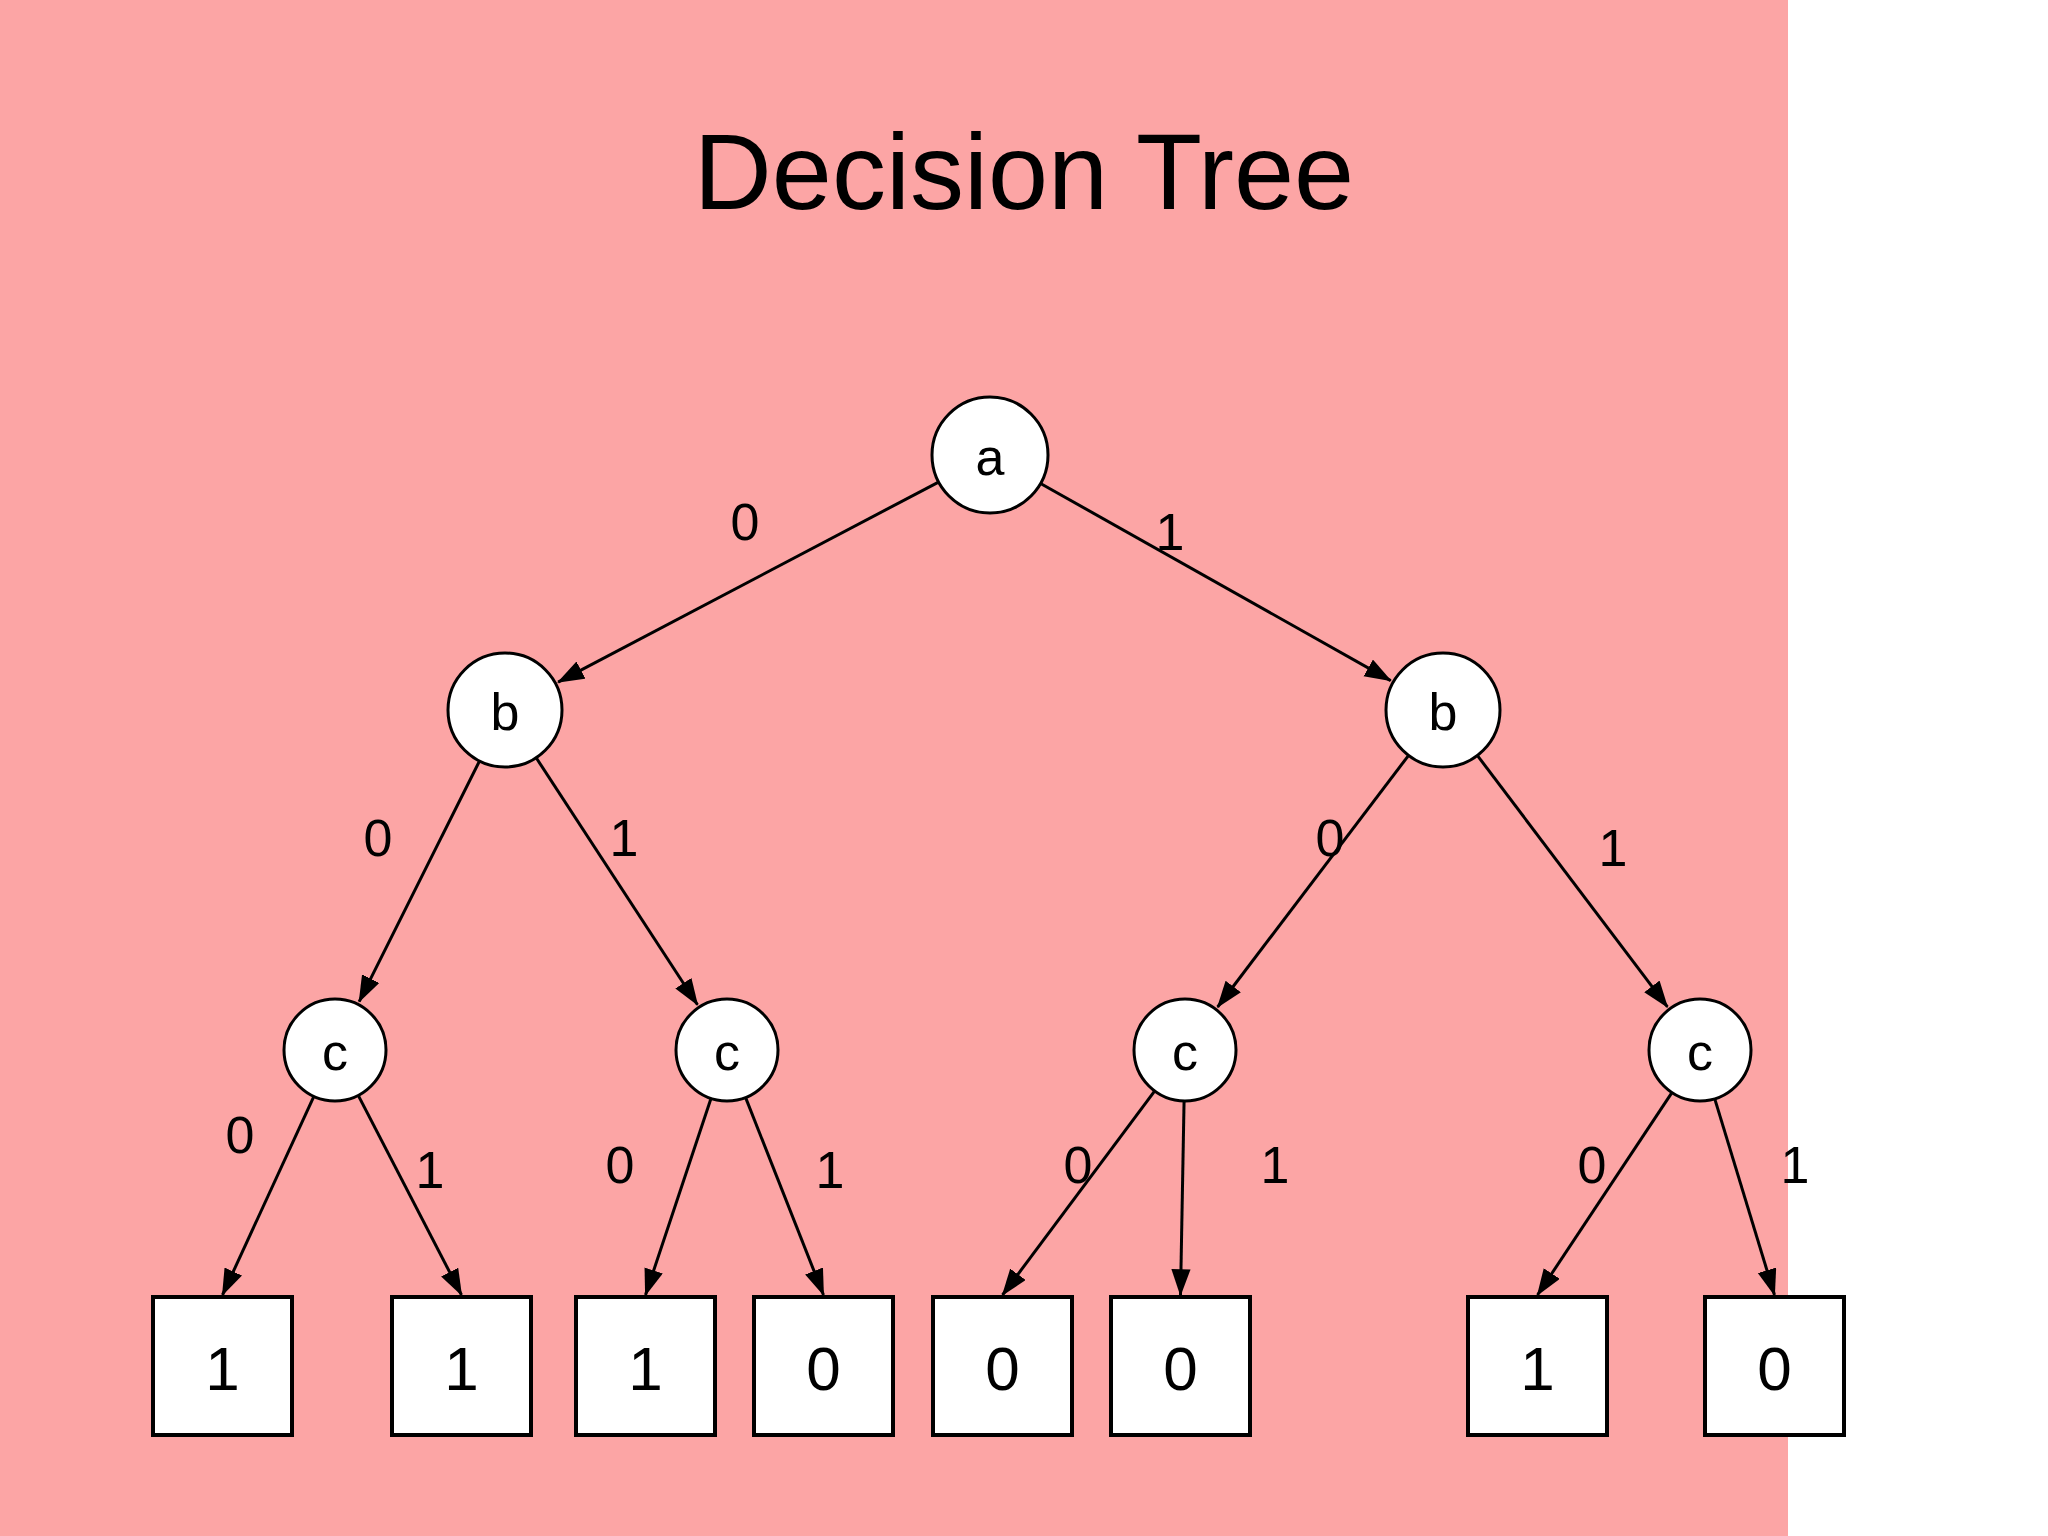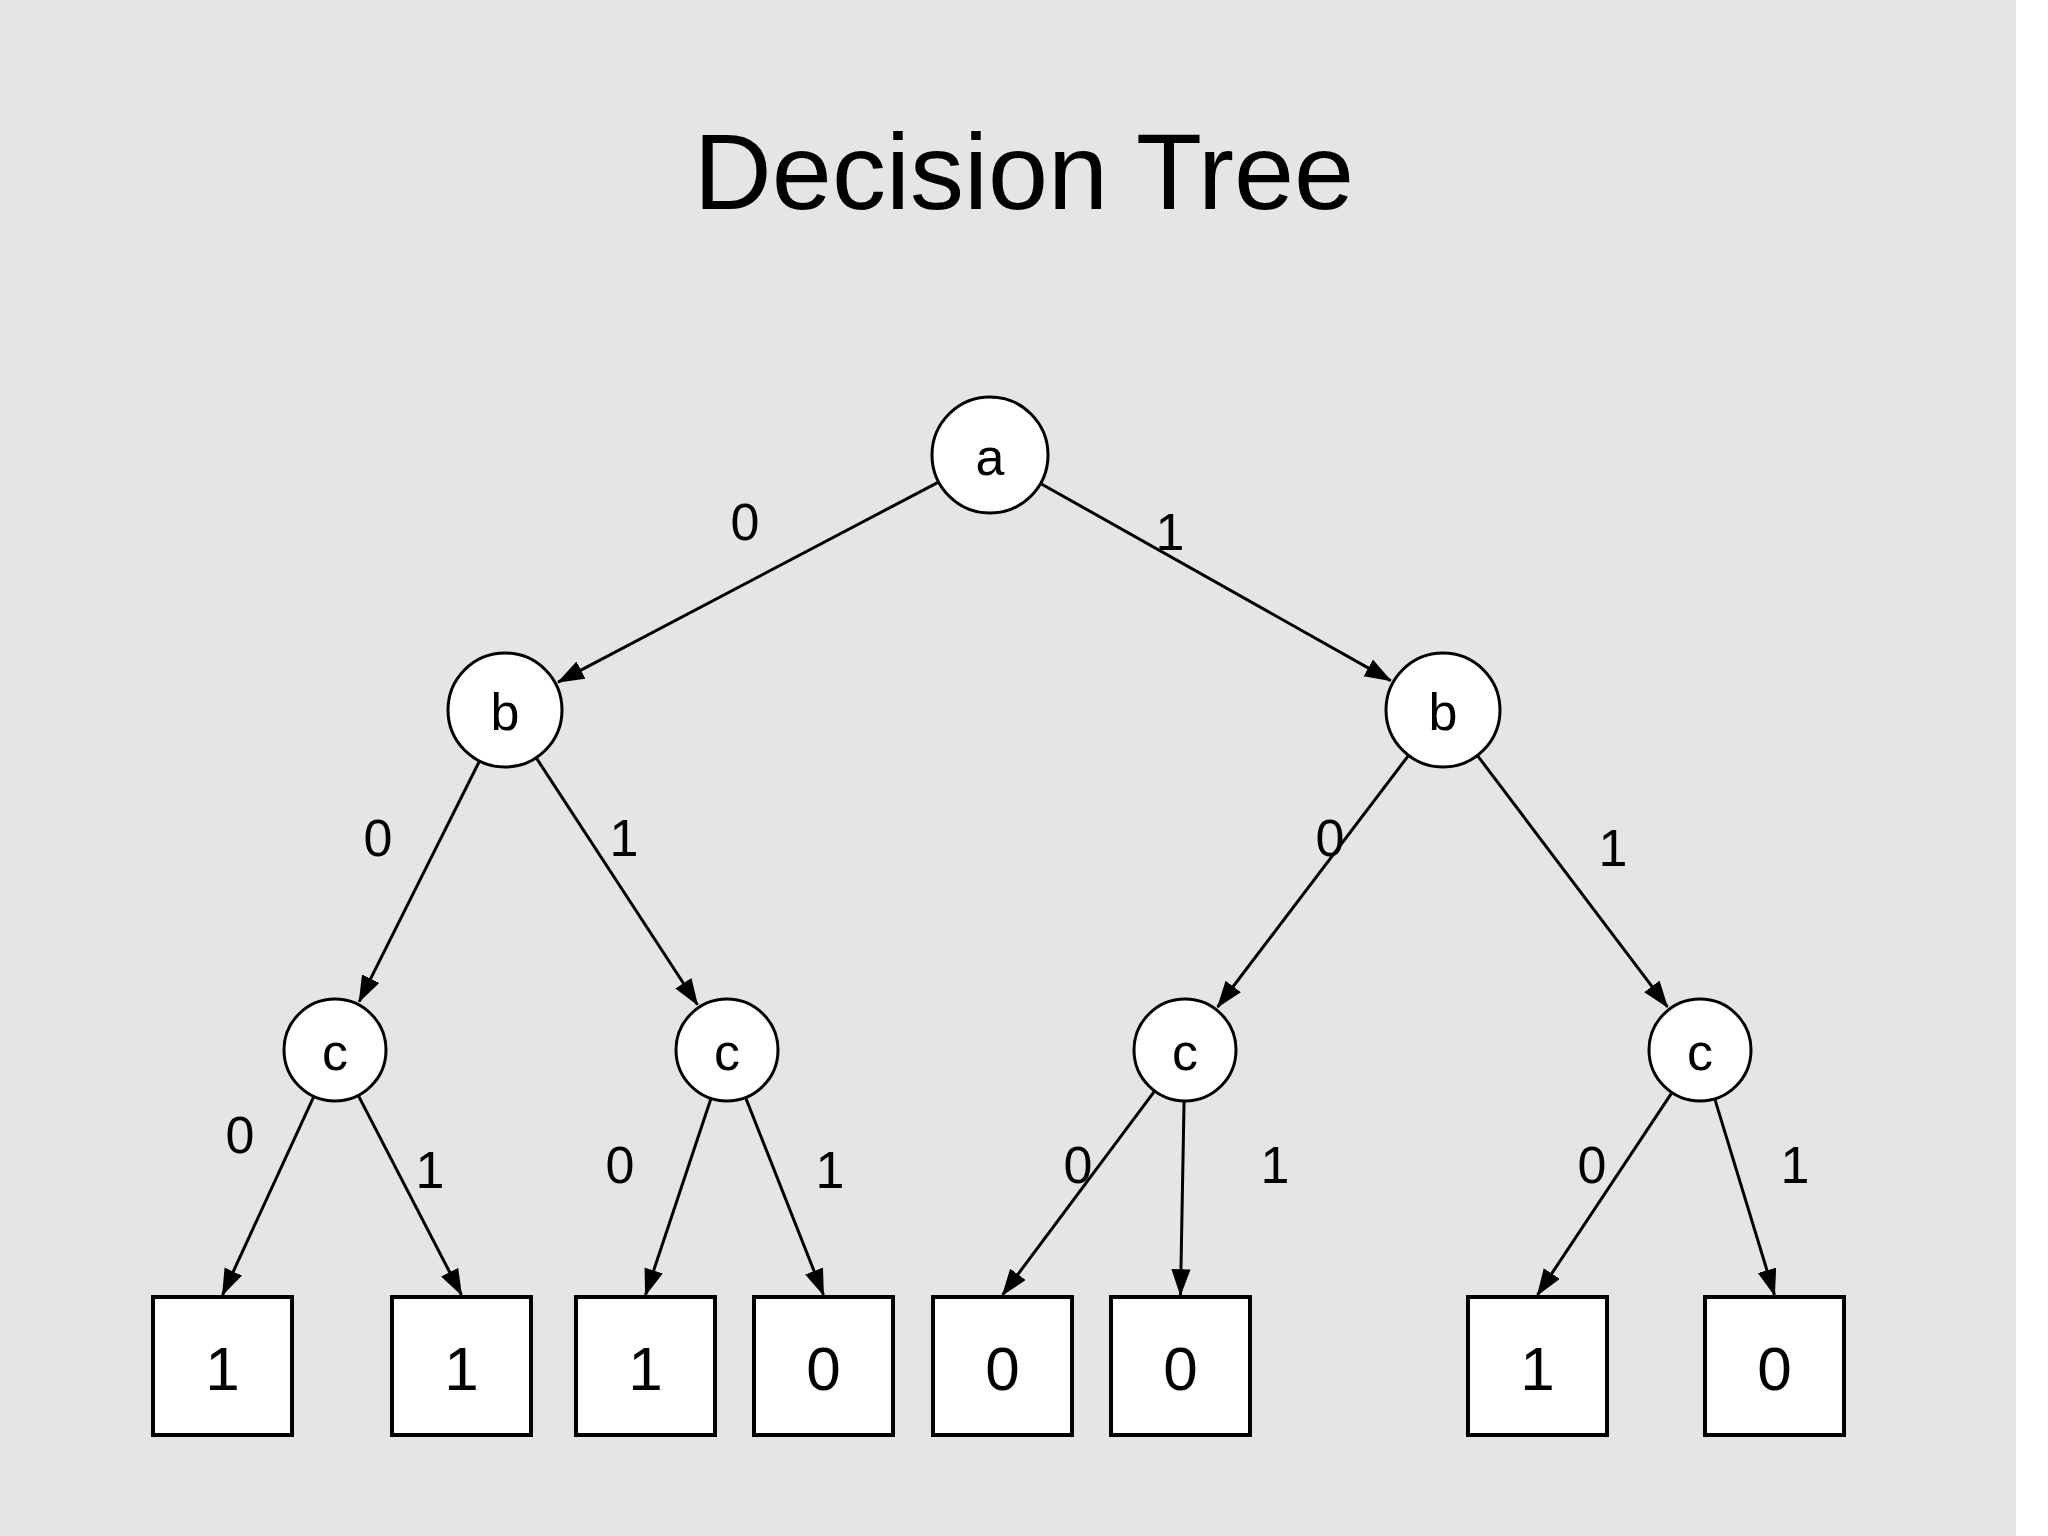--- a/index.html
+++ b/index.html
@@ -8,23 +8,23 @@
     background: #ffffff;
   }
   body {
     width: 2048px;
     height: 1536px;
     overflow: hidden;
     font-family: "Liberation Sans", sans-serif;
   }
   #slide {
     position: relative;
-    width: 2016px;
+    width: 1788px;
     height: 1536px;
-    background: #e5e5e5;
+    background: #fca5a5;
   }
   #slide-title {
     position: absolute;
     top: 118px;
     left: 0;
     width: 2048px;
     text-align: center;
     font-family: "Liberation Sans", sans-serif;
     font-size: 108px;
     font-weight: 400;

